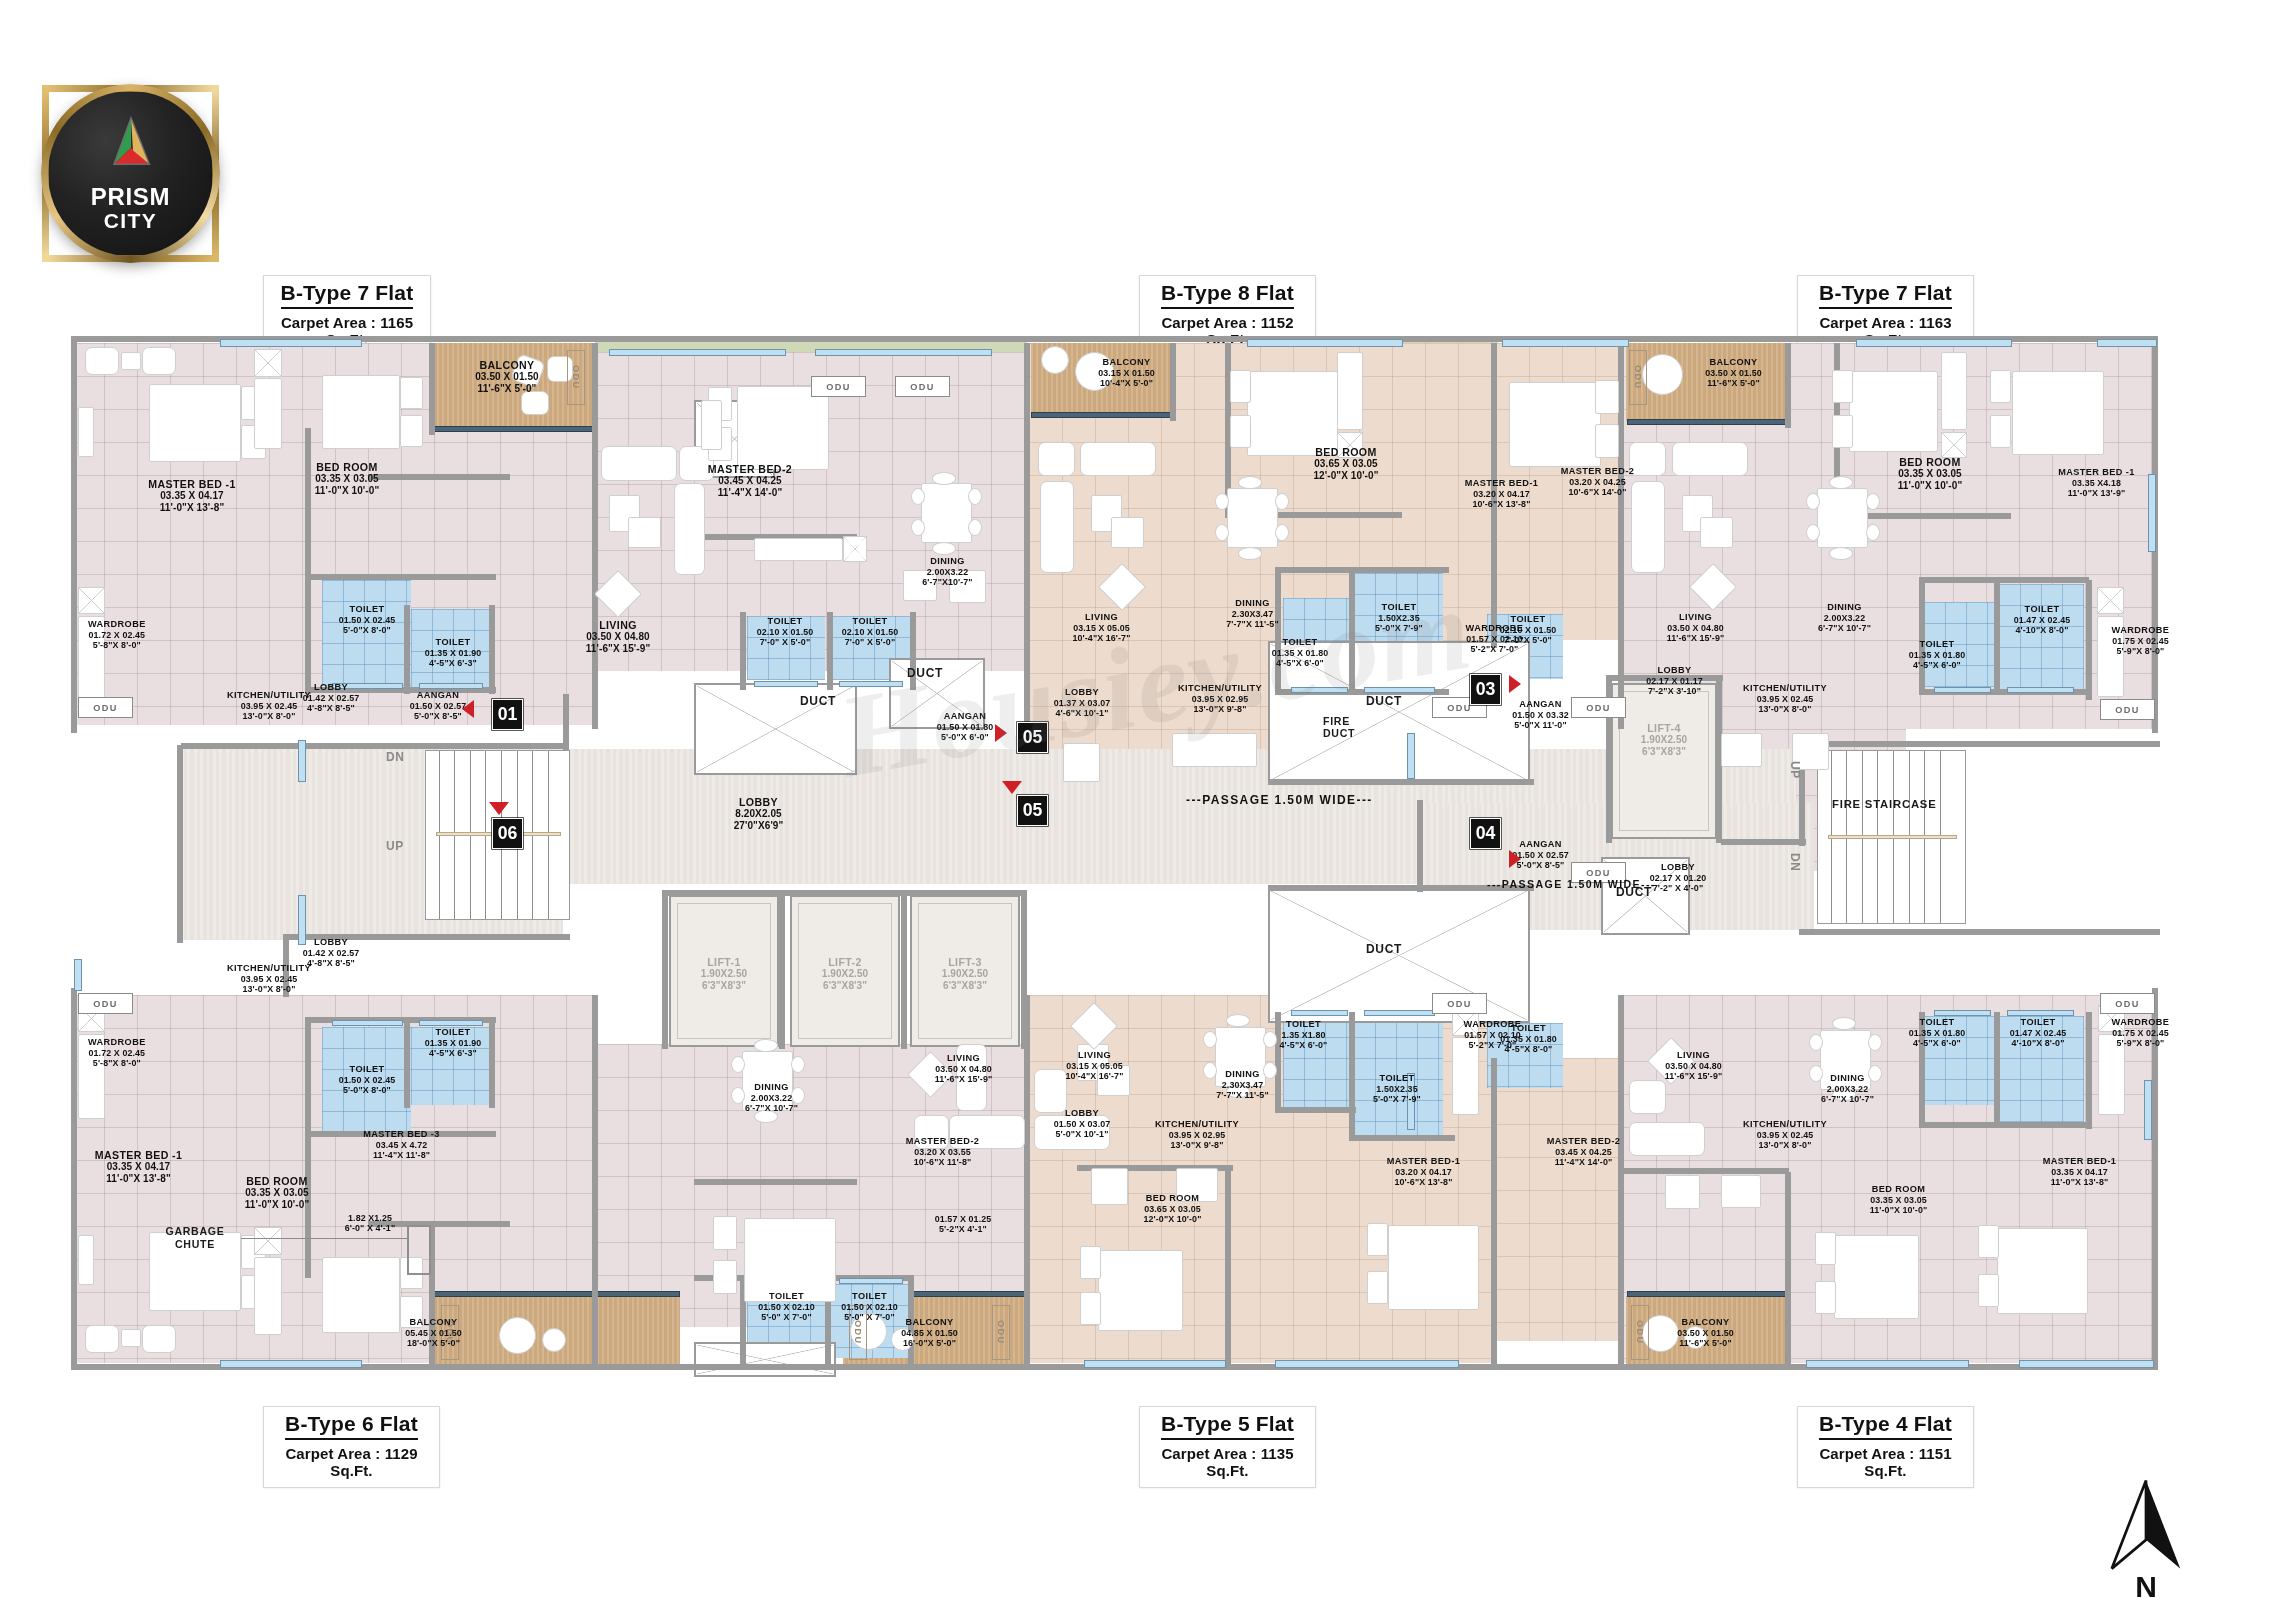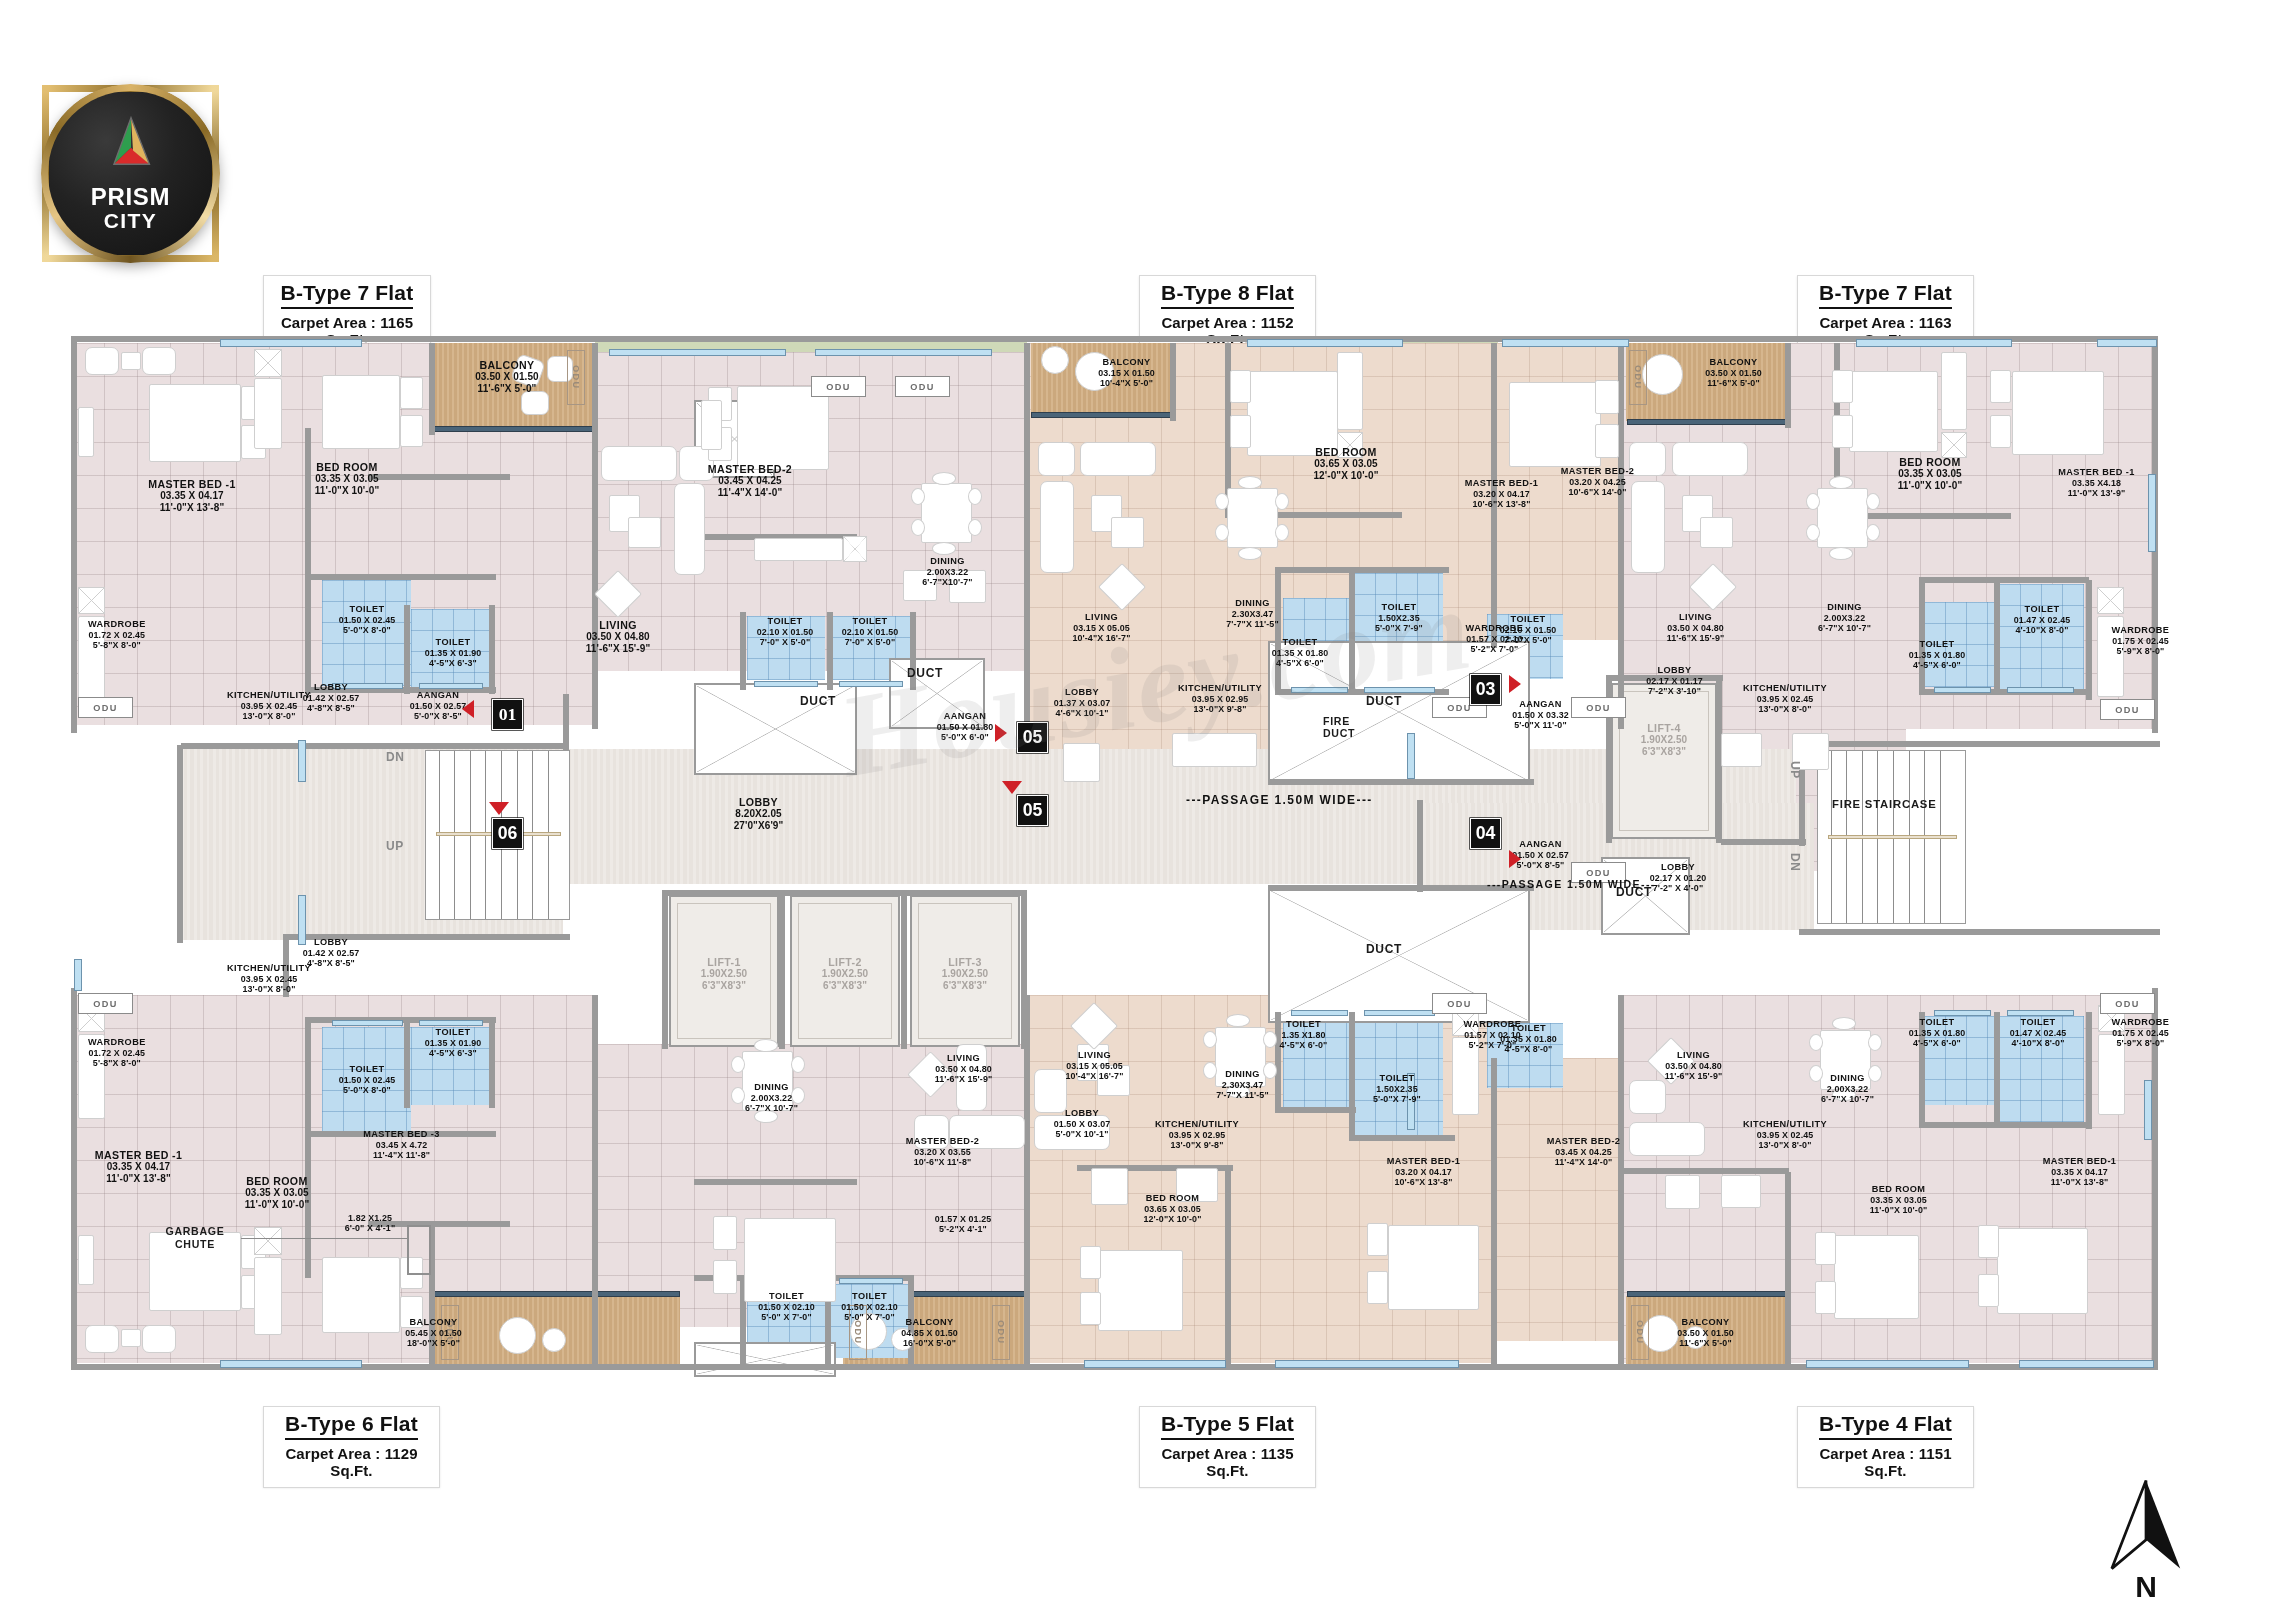--- a/index.html
+++ b/index.html
@@ -1017,21 +1017,21 @@
         <div class="d1">01.50 X 02.57</div>
         <div class="d2">5'-0"X 8'-5"</div>
       </div>
 
     <div class="lbl" style="left:606px;top:460px;width:163px;">
       <div class="n">LOBBY</div>
       <div class="d1">8.20X2.05</div>
       <div class="d2">27'0"X6'9"</div>
     </div>
 
-    <div class="fnum" style="left:421px;top:363px;font-family:Liberation Serif, serif;">01</div>
+    <div class="fnum" style="left:421px;top:363px;">01</div>
     <div class="fnum" style="left:946px;top:386px;">05</div>
     <div class="fnum" style="left:1399px;top:338px;">03</div>
     <div class="fnum" style="left:1399px;top:482px;">04</div>
     <div class="fnum" style="left:946px;top:459px;">05</div>
     <div class="fnum" style="left:421px;top:482px;">06</div>
 
     <div class="arrow-l" style="left:391px;top:364px;"></div>
     <div class="arrow-r" style="left:924px;top:388px;"></div>
     <div class="arrow-r" style="left:1438px;top:339px;"></div>
     <div class="arrow-r" style="left:1438px;top:514px;"></div>

